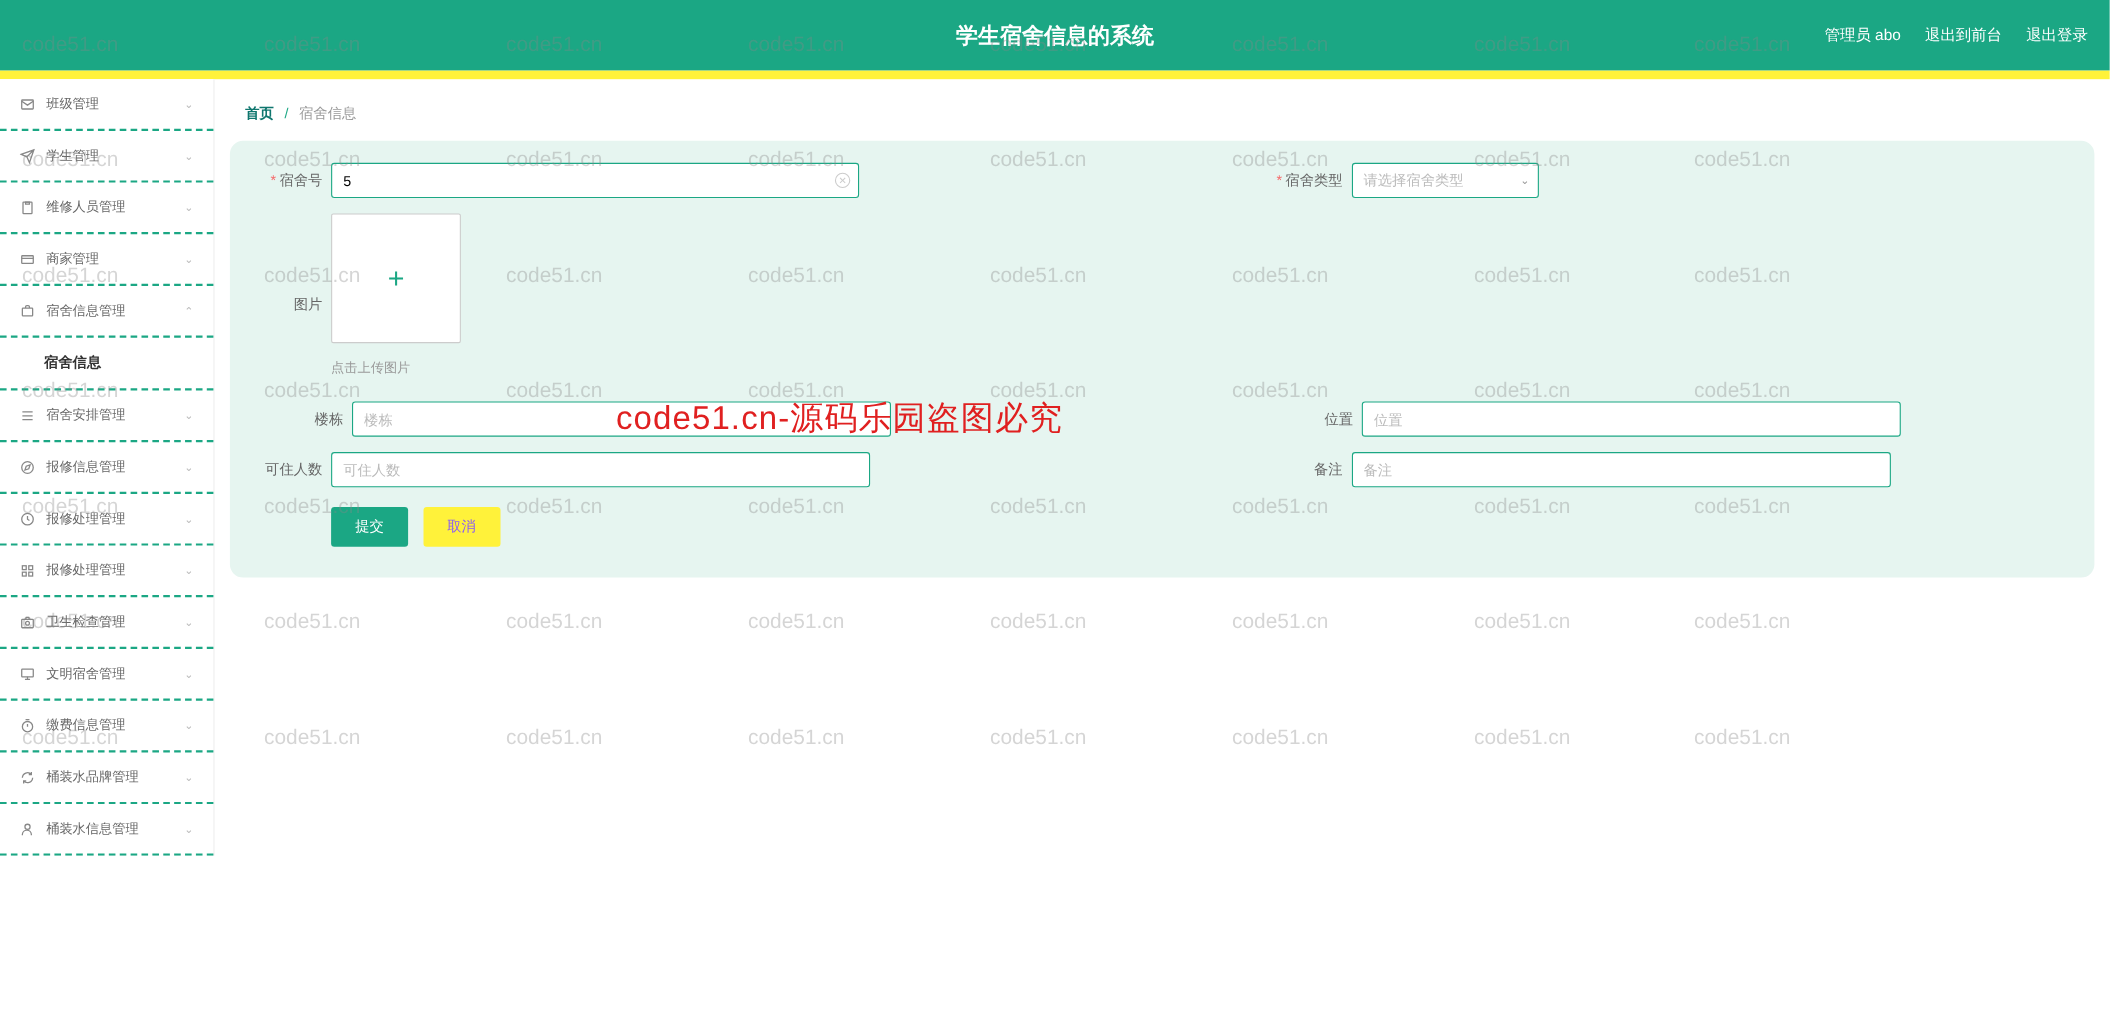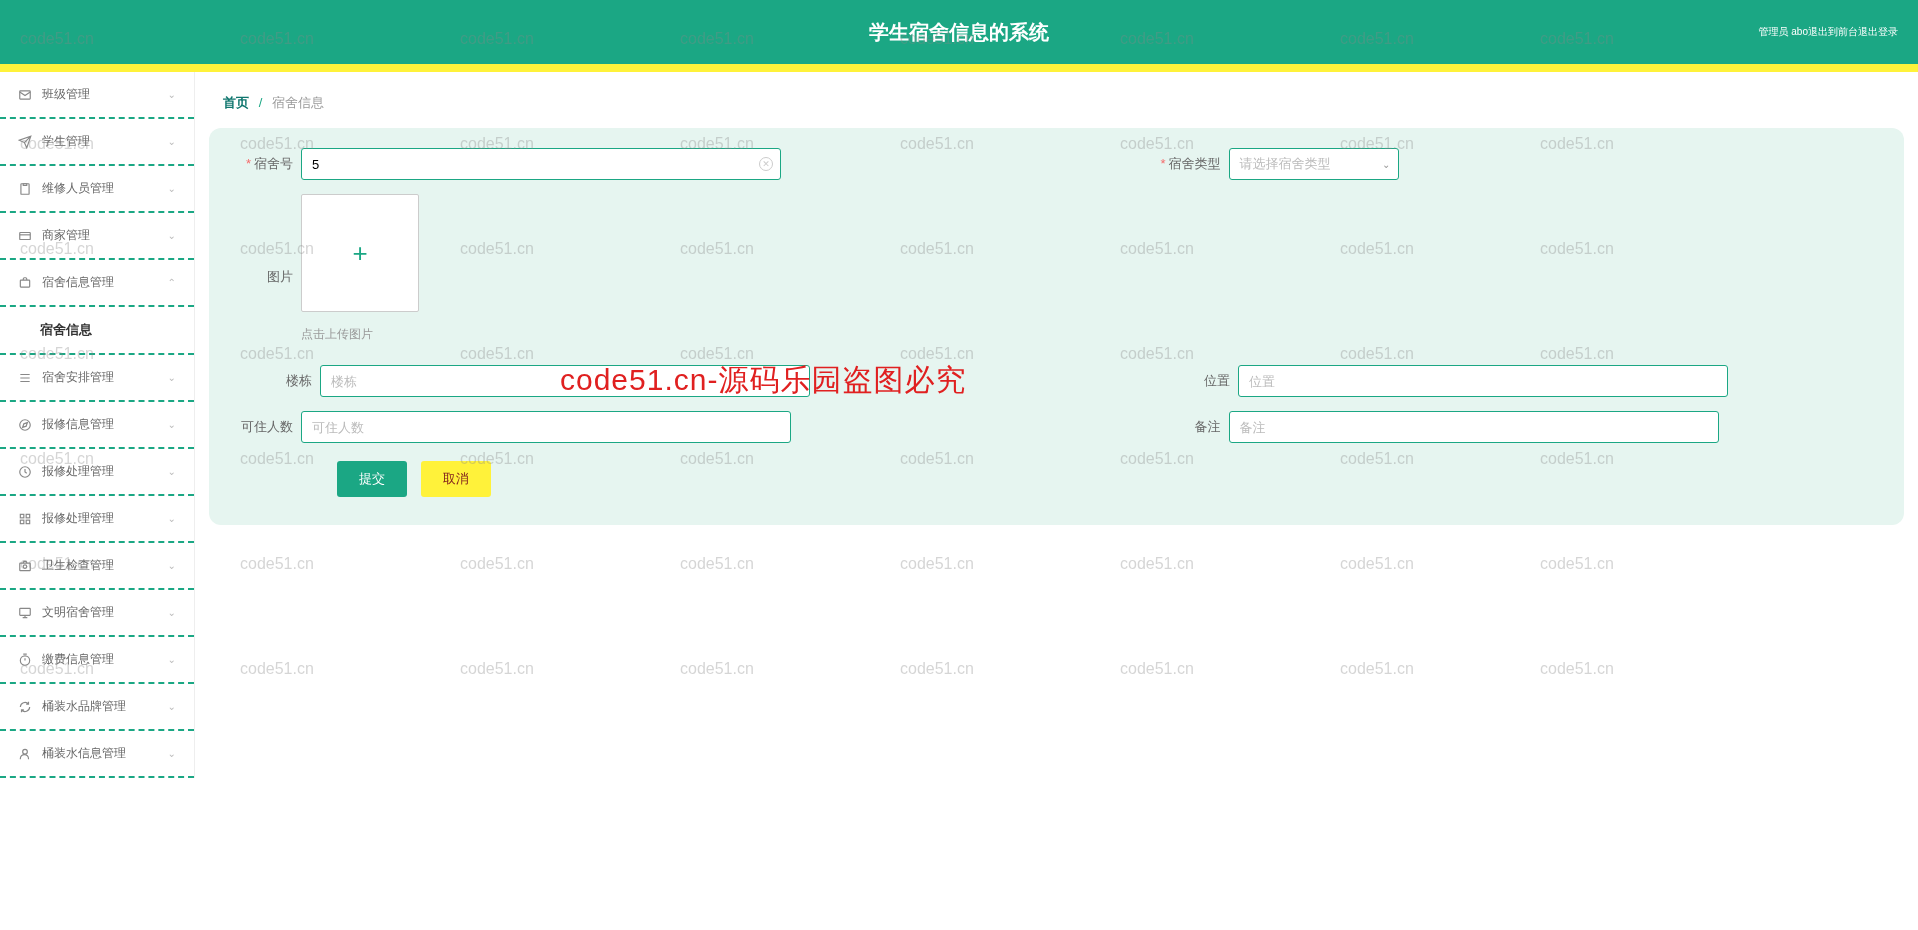--- a/index.html
+++ b/index.html
@@ -1,20 +1,20 @@
 <!DOCTYPE html>
 <html><head>
 <meta charset="utf-8">
 <style>
 * { margin: 0; padding: 0; box-sizing: border-box; }
 body { font-family: "Microsoft YaHei", Arial, sans-serif; font-size: 13px; color: #333; background: #fff; }
 
 .header { background: #1ba784; height: 64px; display: flex; align-items: center; color: #fff; position: relative; }
 .header-title { position: absolute; left: 50%; transform: translateX(-50%); font-size: 20px; font-weight: bold; }
-.header-right { position: absolute; right: 20px; display: flex; font-size: 10px; }
+.header-right { position: absolute; right: 20px; display: flex; gap: 22px; font-size: 14px; }
 .header-right span { cursor: pointer; }
 
 .yellow-strip { height: 8px; background: #fff23a; }
 
 .layout { display: flex; }
 
 .sidebar { width: 195px; background: #fff; border-right: 1px solid #eee; }
 .menu-item { display: flex; align-items: center; padding: 0 18px; height: 47px; color: #666; cursor: pointer; border-bottom: 2px dashed #1ba784; position: relative; }
 .menu-item.active { border-bottom: 2px dashed #1ba784; justify-content: center; }
 .menu-item .icon { width: 14px; height: 14px; margin-right: 10px; display: inline-flex; align-items: center; justify-content: center; }
@@ -44,24 +44,24 @@
 .select-arrow { position: absolute; right: 8px; top: 50%; transform: translateY(-50%); font-size: 10px; color: #999; pointer-events: none; }
 .clear-btn { position: absolute; right: 8px; top: 50%; transform: translateY(-50%); width: 14px; height: 14px; border-radius: 50%; border: 1px solid #ccc; color: #ccc; font-size: 9px; display: flex; align-items: center; justify-content: center; cursor: pointer; background: #fff; }
 .input-wrap { position: relative; display: inline-block; }
 
 .upload-box { width: 118px; height: 118px; border: 1px solid #ccc; background: #fff; display: flex; align-items: center; justify-content: center; cursor: pointer; border-radius: 2px; }
 .upload-plus { font-size: 26px; color: #1ba784; font-weight: 300; }
 .upload-hint { color: #999; font-size: 12px; margin-top: 10px; margin-left: 72px; }
 
 .btn-row { padding-left: 92px; margin-top: 18px; }
 .btn { display: inline-block; padding: 9px 22px; border: none; border-radius: 3px; font-size: 13px; cursor: pointer; margin-right: 10px; }
-.btn-primary { background: #1ba784; color: #fff; margin-left: 36px; }
-.btn-cancel { background: #fff23a; color: #7f1d1d; text-align: right; }
-
-.watermark { position: fixed; color: #888; font-size: 16px; opacity: 0.35; pointer-events: none; z-index: 1; }
+.btn-primary { background: #1ba784; color: #fff; }
+.btn-cancel { background: #fff23a; color: #8b5cf6; text-align: right; }
+
+.watermark { position: fixed; color: #888; font-size: 19px; opacity: 0.35; pointer-events: none; z-index: 1; }
 .watermark-red { position: fixed; color: #e02020; font-size: 30px; font-weight: 500; pointer-events: none; z-index: 2; letter-spacing: 1px; }
 
 svg { width: 14px; height: 14px; }
 </style>
 </head>
 <body>
 
 <div class="header">
   <div class="header-title">学生宿舍信息的系统</div>
   <div class="header-right">

